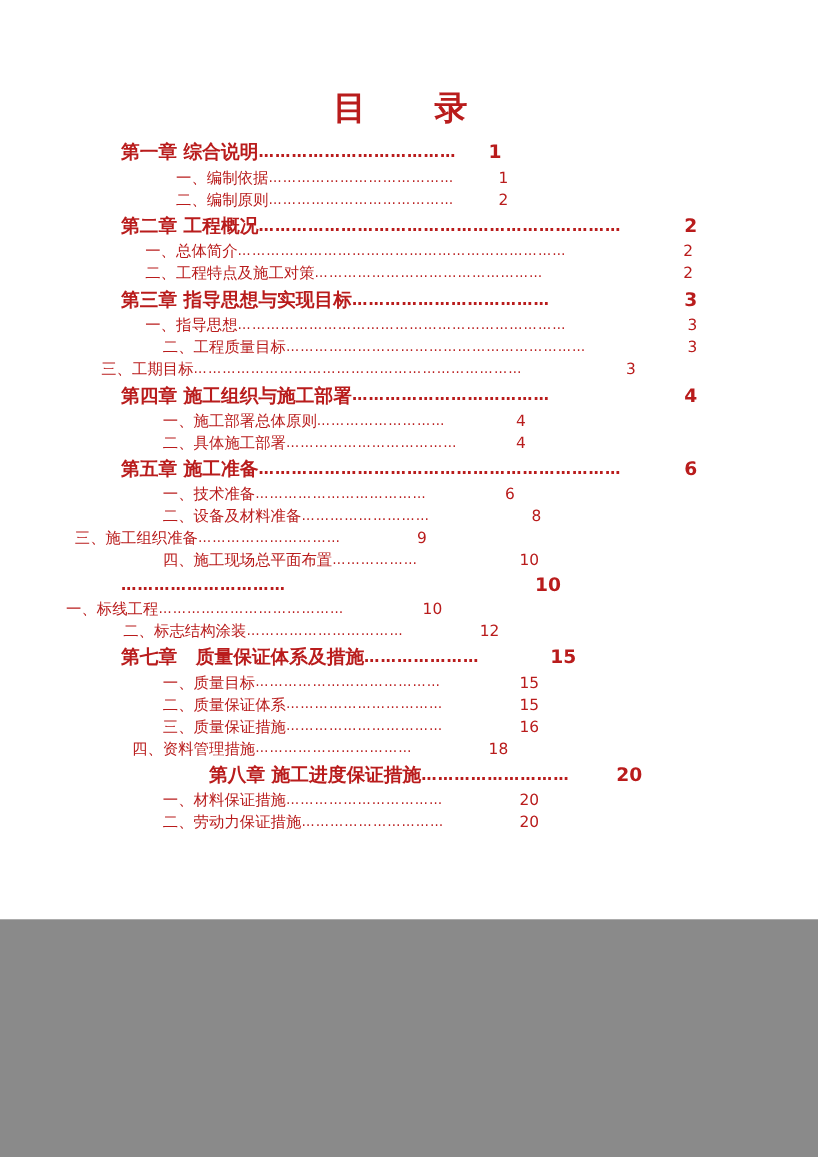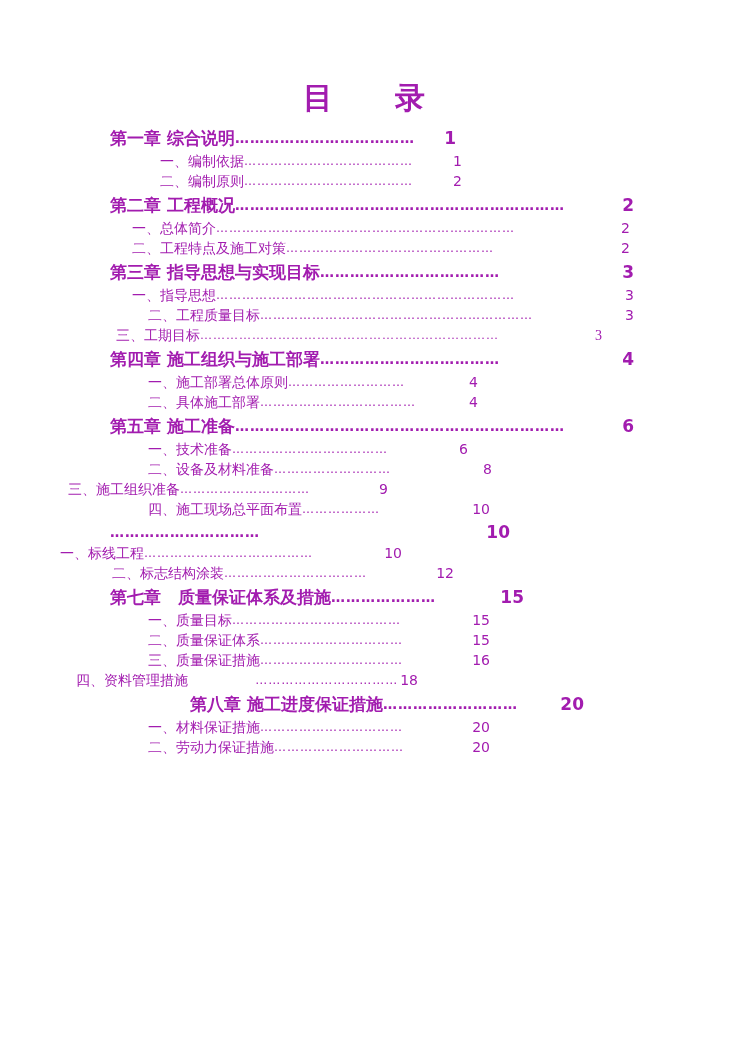--- a/index.html
+++ b/index.html
@@ -2,27 +2,27 @@
 <html><head>
 <meta charset="utf-8">
 <style>
   html, body {
     margin: 0;
     padding: 0;
     background: #8a8a8a;
   }
   .page {
     width: 744px;
-    height: 1052px;
+    height: 836px;
     background: #ffffff;
     position: relative;
     margin: 0 auto;
     box-sizing: border-box;
     font-family: "DejaVu Sans", "Liberation Sans", sans-serif;
-    color: #a21caf;
+    color: #b91c1c;
     overflow: hidden;
   }
   .content {
     position: absolute;
     left: 0;
     top: 0;
     width: 744px;
   }
   .doc-title {
     text-align: center;
@@ -122,21 +122,21 @@
         <div class="toc-row lvl2" style="margin-left: 132px; width: 502px;">
           <span class="toc-label">一、指导思想</span>
           <span class="toc-dots">……………………………………………………………</span>
           <span class="toc-page">3</span>
         </div>
         <div class="toc-row lvl2" style="margin-left: 148px; width: 486px;">
           <span class="toc-label">二、工程质量目标</span>
           <span class="toc-dots">………………………………………………………</span>
           <span class="toc-page">3</span>
         </div>
-        <div class="toc-row lvl2" style="margin-left: 116px; width: 486px; font-family: Liberation Serif, serif;">
+        <div class="toc-row lvl2" style="margin-left: 92px; width: 486px;">
           <span class="toc-label">三、工期目标</span>
           <span class="toc-dots">……………………………………………………………</span>
           <span class="toc-page">3</span>
         </div>
         <div class="toc-row lvl1" style="margin-left: 110px; width: 524px;">
           <span class="toc-label">第四章 施工组织与施工部署</span>
           <span class="toc-dots">………………………………</span>
           <span class="toc-page">4</span>
         </div>
         <div class="toc-row lvl2" style="margin-left: 148px; width: 330px;">
@@ -201,21 +201,21 @@
         <div class="toc-row lvl2" style="margin-left: 148px; width: 342px;">
           <span class="toc-label">二、质量保证体系</span>
           <span class="toc-dots">……………………………</span>
           <span class="toc-page">15</span>
         </div>
         <div class="toc-row lvl2" style="margin-left: 148px; width: 342px; justify-content: flex-end;">
           <span class="toc-label">三、质量保证措施</span>
           <span class="toc-dots">……………………………</span>
           <span class="toc-page">16</span>
         </div>
-        <div class="toc-row lvl2" style="margin-left: 76px; width: 342px; text-align: right;">
+        <div class="toc-row lvl2" style="margin-left: 120px; width: 342px;">
           <span class="toc-label">四、资料管理措施</span>
           <span class="toc-dots">……………………………</span>
           <span class="toc-page">18</span>
         </div>
         <div class="toc-row lvl1" style="margin-left: 190px; width: 394px;">
           <span class="toc-label">第八章 施工进度保证措施</span>
           <span class="toc-dots">………………………</span>
           <span class="toc-page">20</span>
         </div>
         <div class="toc-row lvl2" style="margin-left: 148px; width: 342px;">

